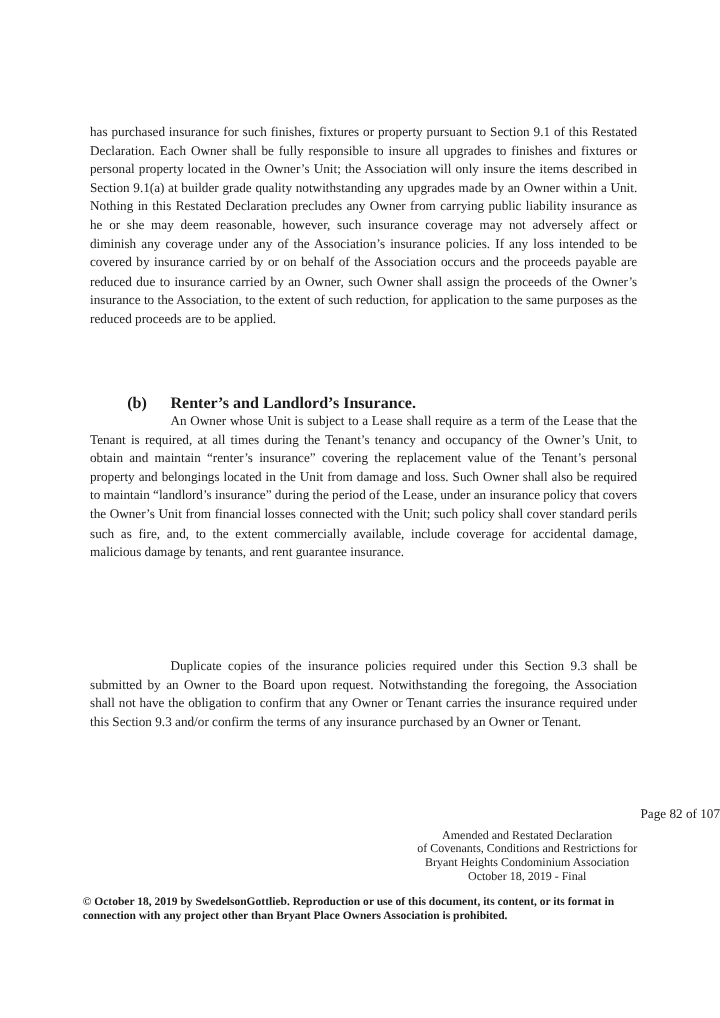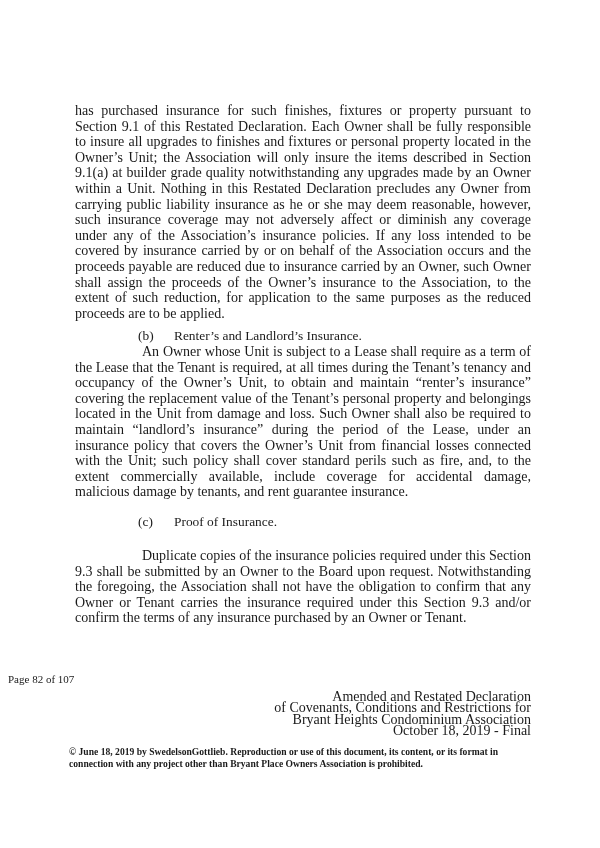--- a/index.html
+++ b/index.html
@@ -3,68 +3,64 @@
   <meta charset="utf-8">
   <style>
     html, body { margin: 0; padding: 0; background: #ffffff; }
     body { width: 600px; height: 848px; position: relative; overflow: hidden; }
     .page {
       position: absolute; left: 0; top: 0; width: 600px; height: 848px; background: #ffffff;
       font-family: "Liberation Serif", "DejaVu Serif", serif; color: #1a1a1a;
     }
     .body-text {
       position: absolute; left: 75px; width: 456px;
-      font-size: 14px; line-height: 15.6px; text-align: justify;
+      font-size: 11px; line-height: 15.6px; text-align: justify;
       margin: 0;
     }
     .p1 { top: 103px; }
     .heading {
-      position: absolute; left: 106px; font-size: 13.4px; line-height: 15.6px; font-weight: normal;
+      position: absolute; left: 106px; font-size: 13.4px; line-height: 15.6px; font-weight: bold;
       white-space: nowrap;
-      margin-left: 32px;
     }
     .heading .num { display: inline-block; width: 36px; }
     .h-b { top: 328px; }
     .p2 { top: 344px; text-indent: 67px; }
     .h-c { top: 514px; }
     .p3 { top: 548px; text-indent: 67px; }
     .page-number {
-      position: absolute; top: 673px; left: 0; width: 600px; text-align: left;
-      font-size: 11px; line-height: 13px; padding-left: 8px; box-sizing: border-box;
+      position: absolute; top: 673px; left: 0; width: 600px; text-align: right;
+      font-size: 11px; line-height: 13px; padding-left: 20px; box-sizing: border-box;
     }
     .doc-info {
-      position: absolute; top: 691px; right: 69px; text-align: right;
-      font-size: 14px; line-height: 11.4px;
+      position: absolute; top: 691px; right: 69px; text-align: center;
+      font-size: 10px; line-height: 11.4px;
     }
     .copyright {
       position: absolute; top: 746px; left: 69px; width: 470px;
       font-size: 9.6px; line-height: 12px; font-weight: bold;
     }
   </style>
 </head>
 <body>
 
 <div class="page">
 
   <p class="body-text p1">has purchased insurance for such finishes, fixtures or property pursuant to Section 9.1 of this Restated Declaration. Each Owner shall be fully responsible to insure all upgrades to finishes and fixtures or personal property located in the Owner’s Unit; the Association will only insure the items described in Section 9.1(a) at builder grade quality notwithstanding any upgrades made by an Owner within a Unit. Nothing in this Restated Declaration precludes any Owner from carrying public liability insurance as he or she may deem reasonable, however, such insurance coverage may not adversely affect or diminish any coverage under any of the Association’s insurance policies. If any loss intended to be covered by insurance carried by or on behalf of the Association occurs and the proceeds payable are reduced due to insurance carried by an Owner, such Owner shall assign the proceeds of the Owner’s insurance to the Association, to the extent of such reduction, for application to the same purposes as the reduced proceeds are to be applied.</p>
 
   <div class="heading h-b">
     <span class="num">(b)</span><span>Renter’s and Landlord’s Insurance.</span>
   </div>
   <p class="body-text p2">An Owner whose Unit is subject to a Lease shall require as a term of the Lease that the Tenant is required, at all times during the Tenant’s tenancy and occupancy of the Owner’s Unit, to obtain and maintain “renter’s insurance” covering the replacement value of the Tenant’s personal property and belongings located in the Unit from damage and loss. Such Owner shall also be required to maintain “landlord’s insurance” during the period of the Lease, under an insurance policy that covers the Owner’s Unit from financial losses connected with the Unit; such policy shall cover standard perils such as fire, and, to the extent commercially available, include coverage for accidental damage, malicious damage by tenants, and rent guarantee insurance.</p>
 
-  <div class="heading h-c">
-    <span class="num">(c)</span><span>Proof of Insurance.</span>
-  </div>
   <p class="body-text p3">Duplicate copies of the insurance policies required under this Section 9.3 shall be submitted by an Owner to the Board upon request. Notwithstanding the foregoing, the Association shall not have the obligation to confirm that any Owner or Tenant carries the insurance required under this Section 9.3 and/or confirm the terms of any insurance purchased by an Owner or Tenant.</p>
 
   <div class="page-number">Page 82 of 107</div>
 
   <div class="doc-info">
     <div>Amended and Restated Declaration</div>
     <div>of Covenants, Conditions and Restrictions for</div>
     <div>Bryant Heights Condominium Association</div>
     <div>October 18, 2019 - Final</div>
   </div>
 
-  <div class="copyright">© June 18, 2019 by SwedelsonGottlieb. Reproduction or use of this document, its content, or its format in connection with any project other than Bryant Place Owners Association is prohibited.</div>
+  <div class="copyright">© October 18, 2019 by SwedelsonGottlieb. Reproduction or use of this document, its content, or its format in connection with any project other than Bryant Place Owners Association is prohibited.</div>
 
 </div>
 
 </body></html>

